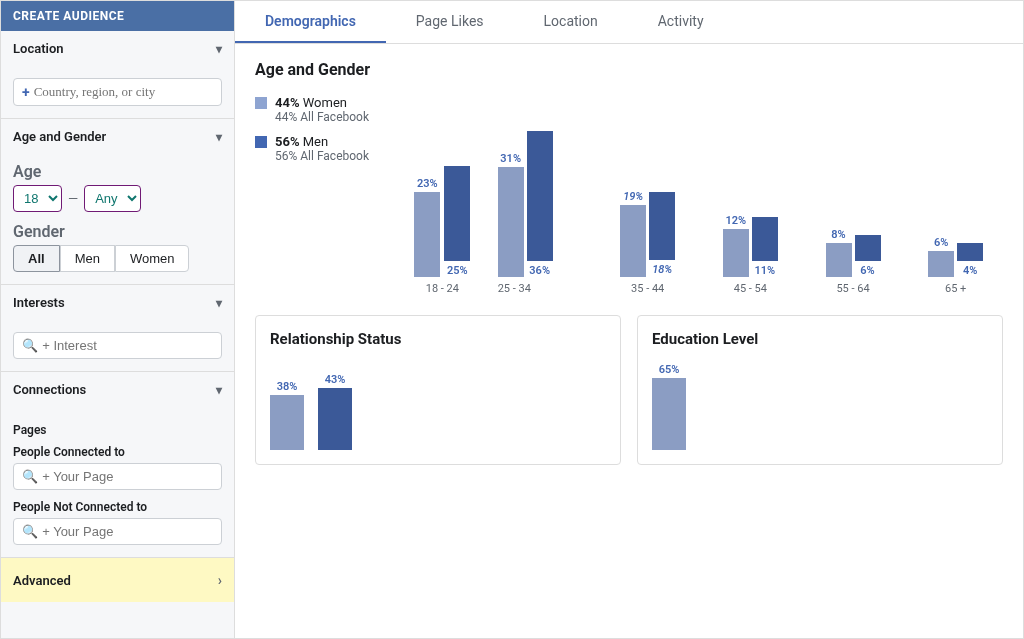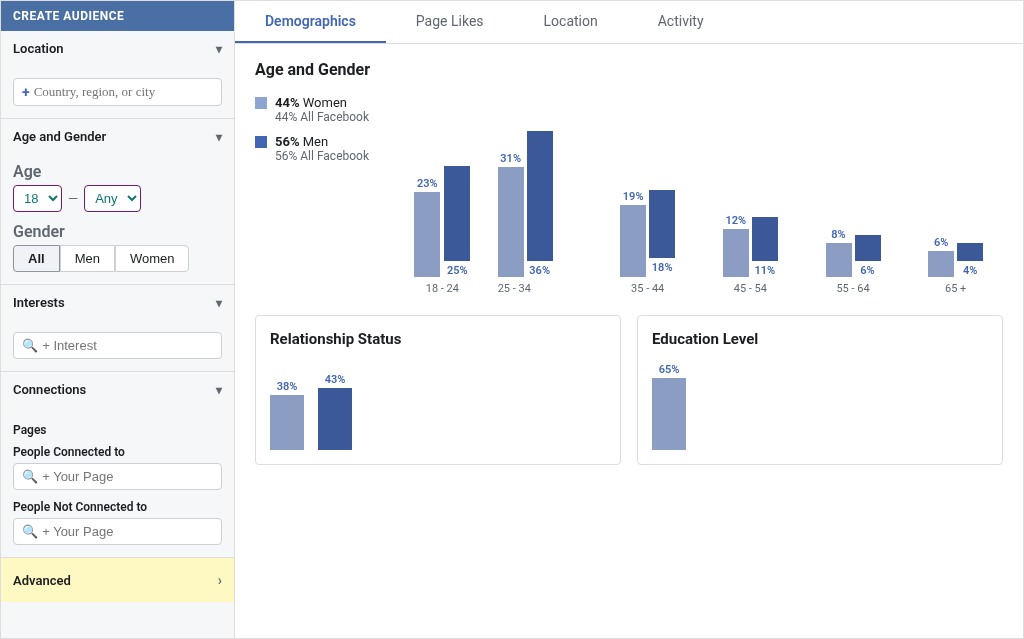--- a/index.html
+++ b/index.html
@@ -217,21 +217,21 @@
                     <div style="width: 26px; height: 110px; background: rgb(139, 157, 195);"></div>
                   </div>
                   <div style="display: flex; flex-direction: column; align-items: center;">
                     <div style="width: 26px; height: 130px; background: rgb(59, 89, 152);"></div>
                     <div style="font-size: 11px; color: rgb(66, 103, 178); font-weight: 600; margin-top: 3px;">36%</div>
                   </div>
                 </div>
                 <div style="font-size: 11px; color: rgb(96, 103, 112); margin-top: 5px; text-align: center; white-space: nowrap;">25 - 34</div>
               </div>
               <div style="display: flex; flex-direction: column; align-items: center; flex: 1 1 0%;">
-                <div style="display: flex; align-items: flex-start; gap: 3px;">
+                <div style="display: flex; align-items: center; gap: 3px; font-style: italic;">
                   <div style="display: flex; flex-direction: column; align-items: center;">
                     <div style="font-size: 11px; color: rgb(66, 103, 178); font-weight: 600; margin-bottom: 2px;">19%</div>
                     <div style="width: 26px; height: 72px; background: rgb(139, 157, 195);"></div>
                   </div>
                   <div style="display: flex; flex-direction: column; align-items: center;">
                     <div style="width: 26px; height: 68px; background: rgb(59, 89, 152);"></div>
                     <div style="font-size: 11px; color: rgb(66, 103, 178); font-weight: 600; margin-top: 3px;">18%</div>
                   </div>
                 </div>
                 <div style="font-size: 11px; color: rgb(96, 103, 112); margin-top: 5px; text-align: center; white-space: nowrap;">35 - 44</div>

